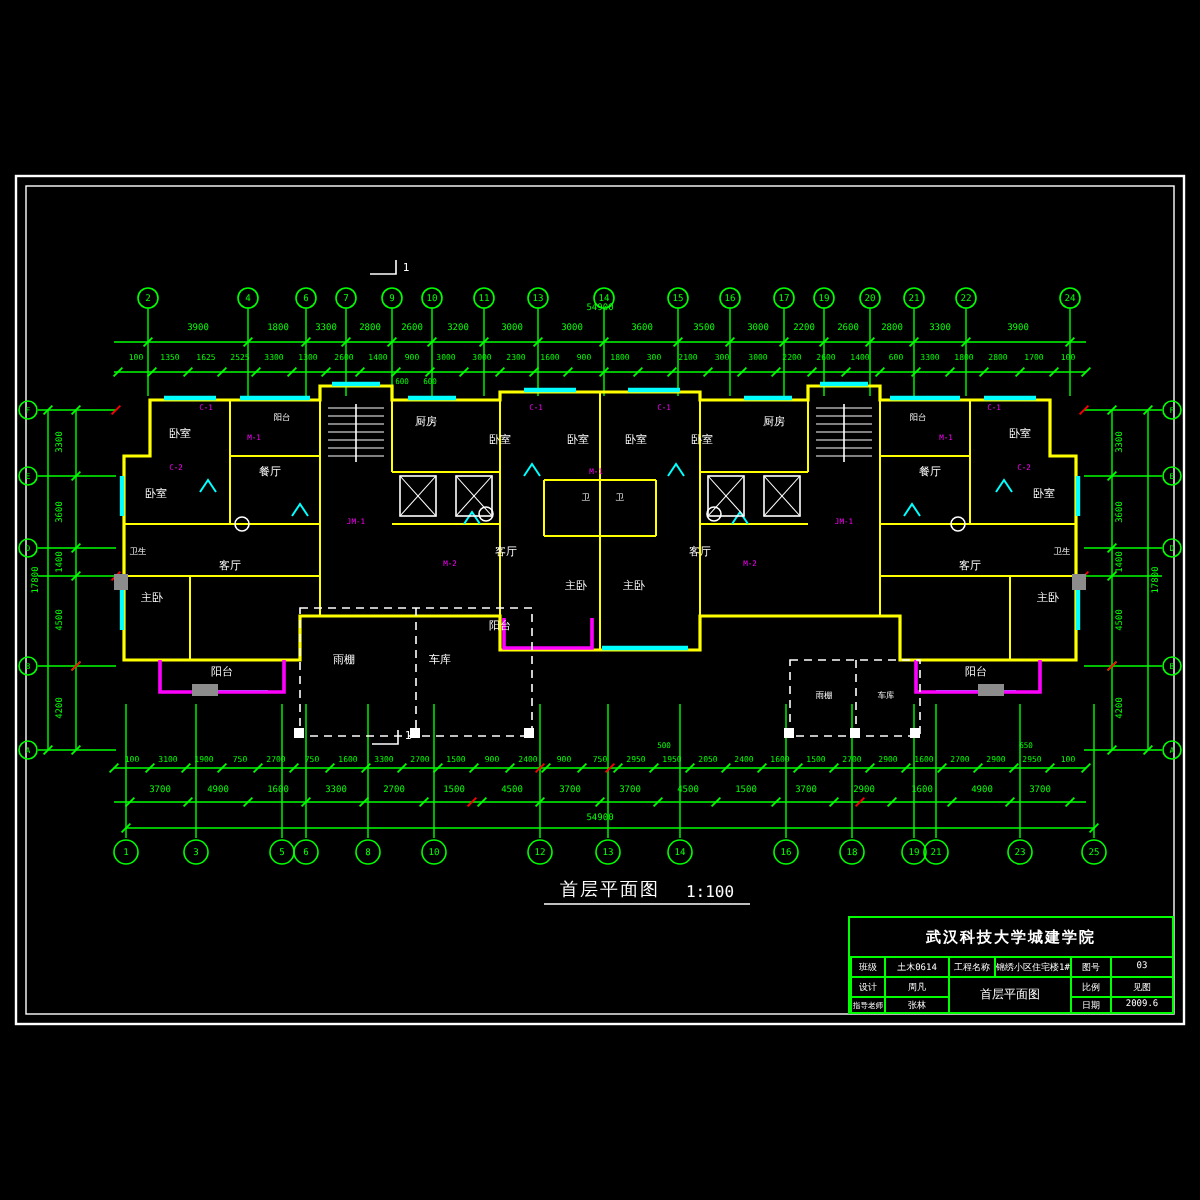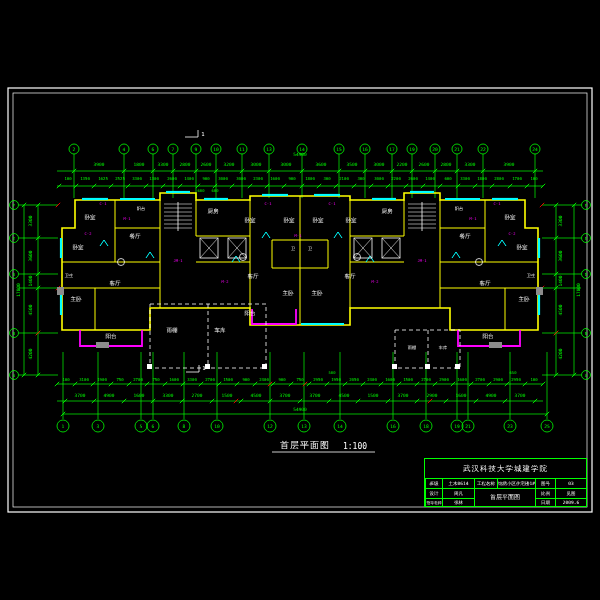--- a/index.html
+++ b/index.html
@@ -24,21 +24,21 @@
   .dash{stroke:#ffffff;stroke-width:.8;fill:none;stroke-dasharray:4 3;}
   .frame{stroke:#ffffff;fill:none;}
   .grey{fill:#8c8c8c;stroke:none;}
   .sq{fill:#ffffff;stroke:none;}
   
   #titleblock{position:absolute;left:424px;top:458px;width:163px;height:49px;
               border:1px solid #00ff00;box-sizing:border-box;color:#fff;}
   #titleblock .cell{position:absolute;box-sizing:border-box;border-left:1px solid #00ff00;
               border-top:1px solid #00ff00;display:flex;align-items:center;justify-content:center;
               font-size:4.5px;color:#fff;overflow:hidden;white-space:nowrap;}
-  #titleblock .hdr{border:none;font-size:7.5px;letter-spacing:1px;font-weight:normal;}
+  #titleblock .hdr{border:none;font-size:7.5px;letter-spacing:1px;font-weight:bold;}
   
   .dtitle{position:absolute;transform:translate(-50%,-50%);color:#fff;white-space:nowrap;}
 </style>
 </head>
 <body>
 
 <div id="stage">
 
   <svg width="600" height="600" viewBox="0 0 600 600">
 

